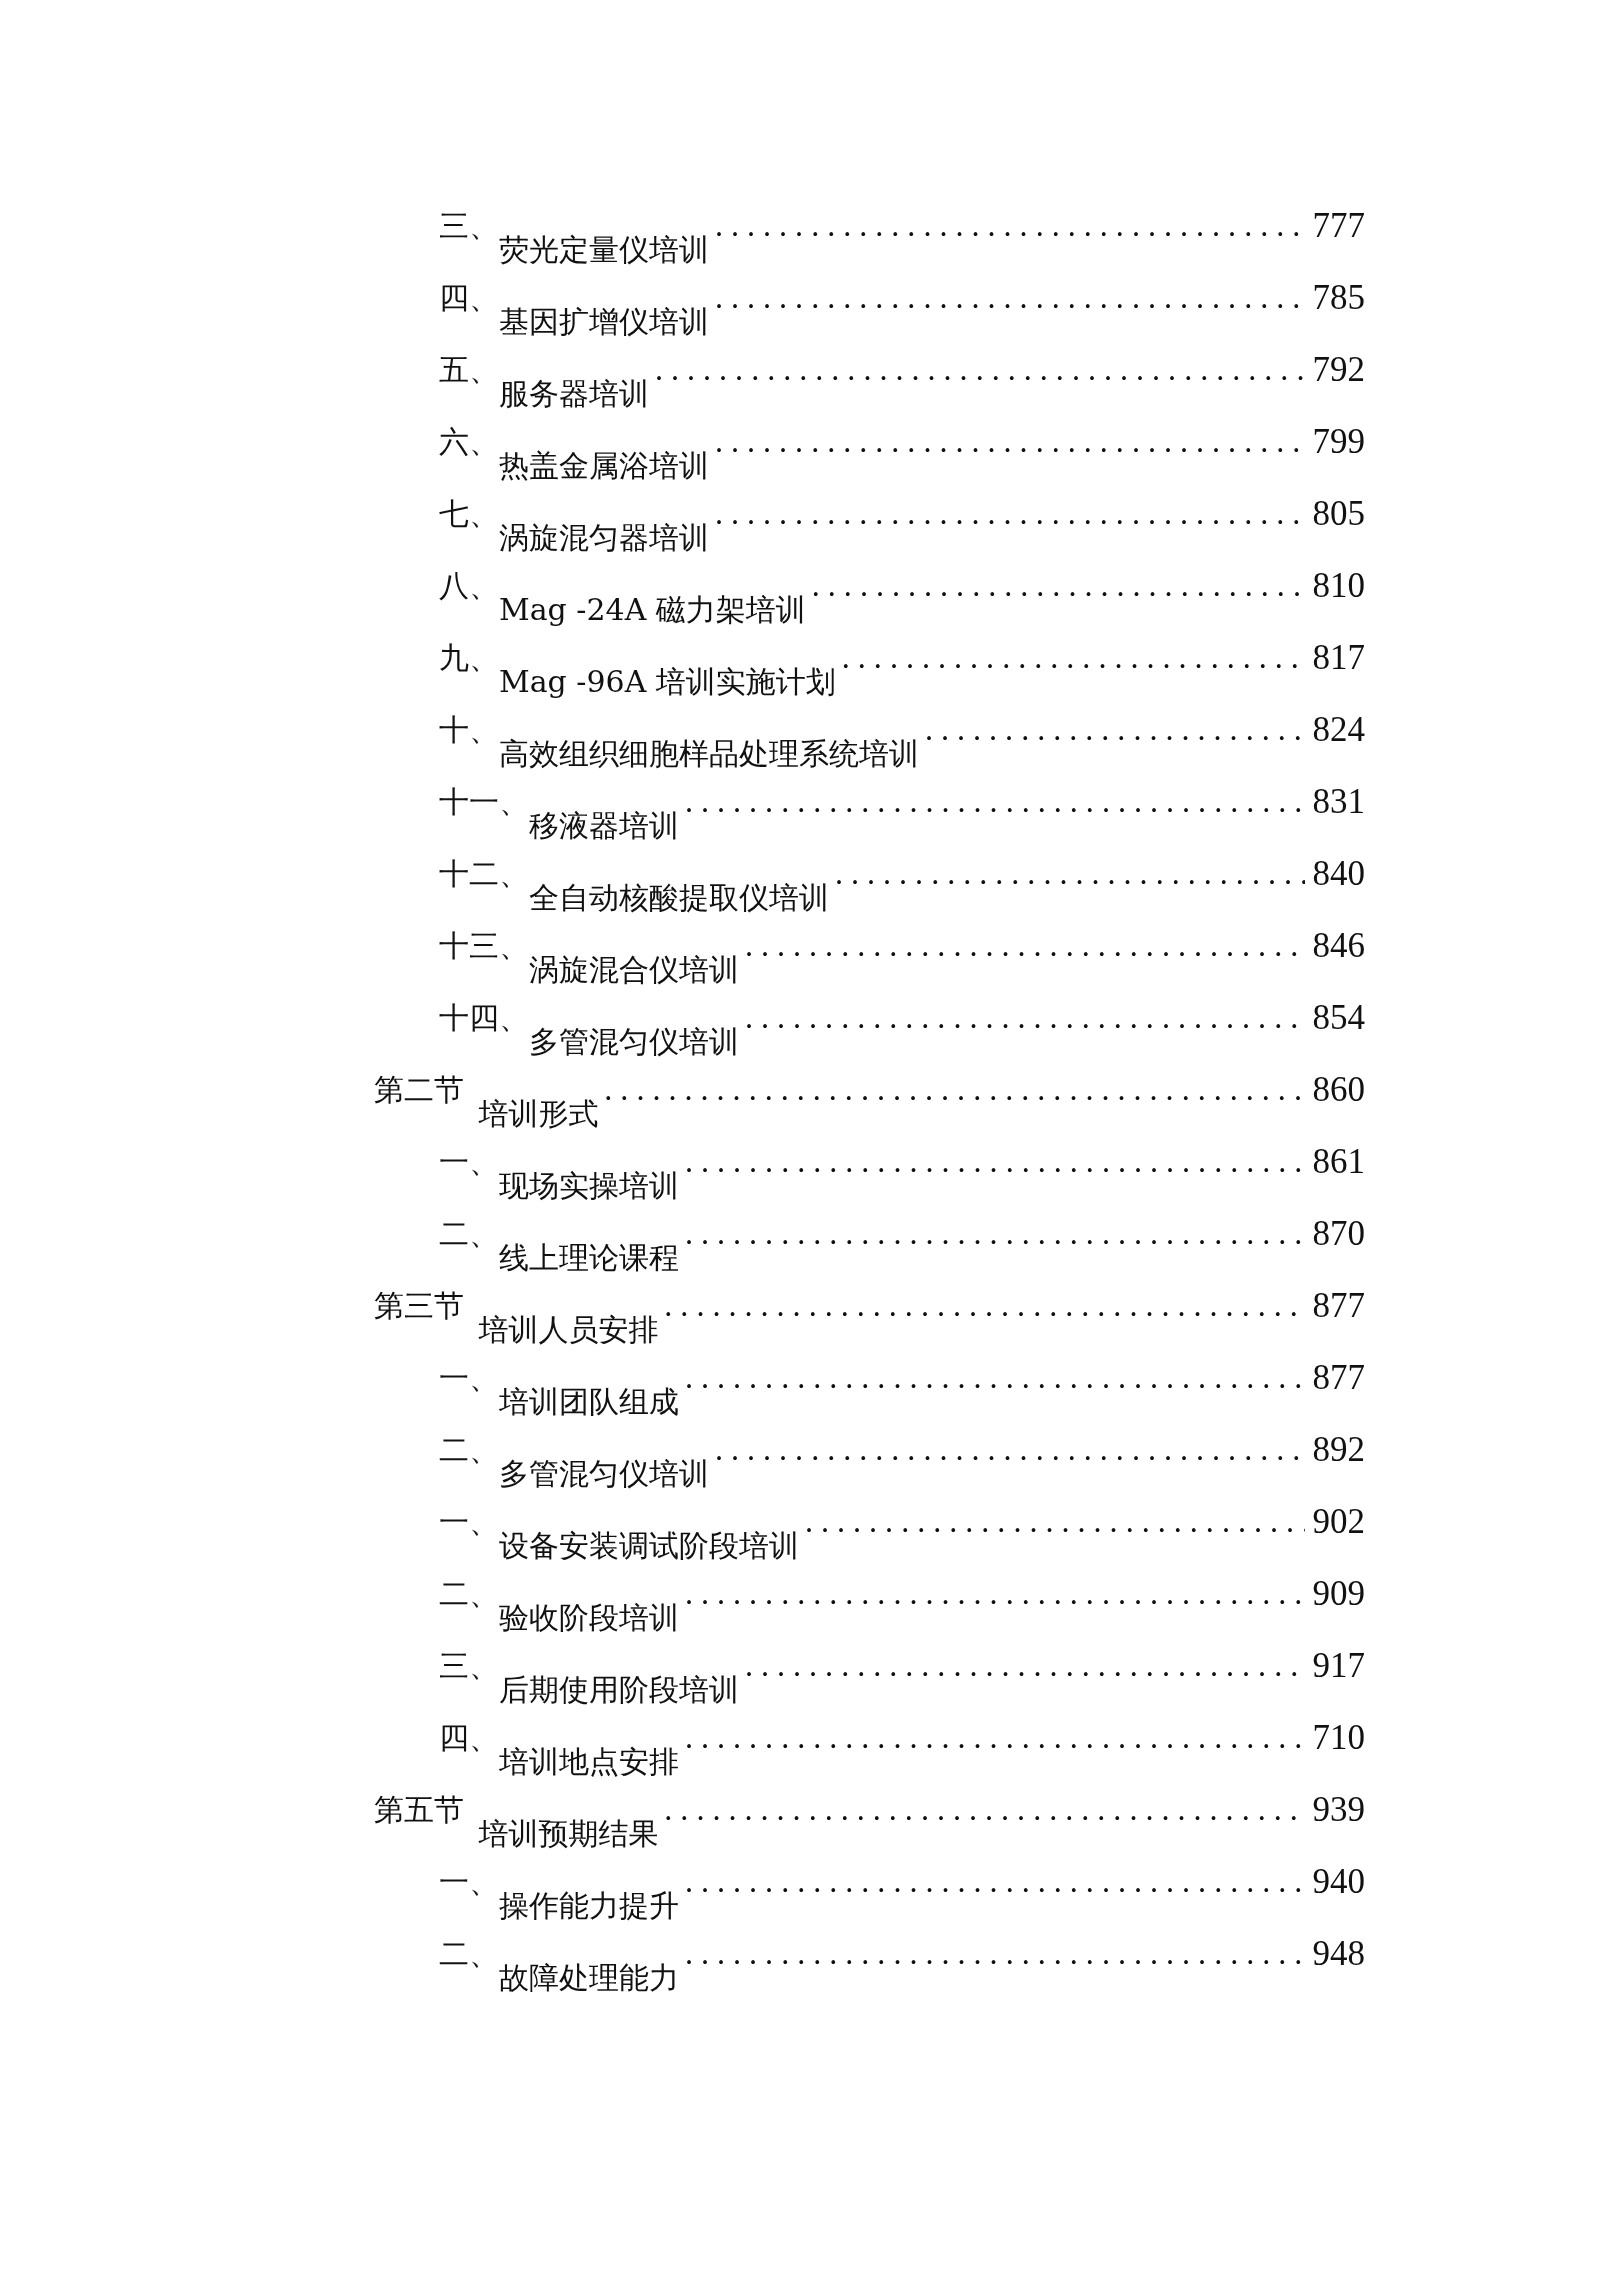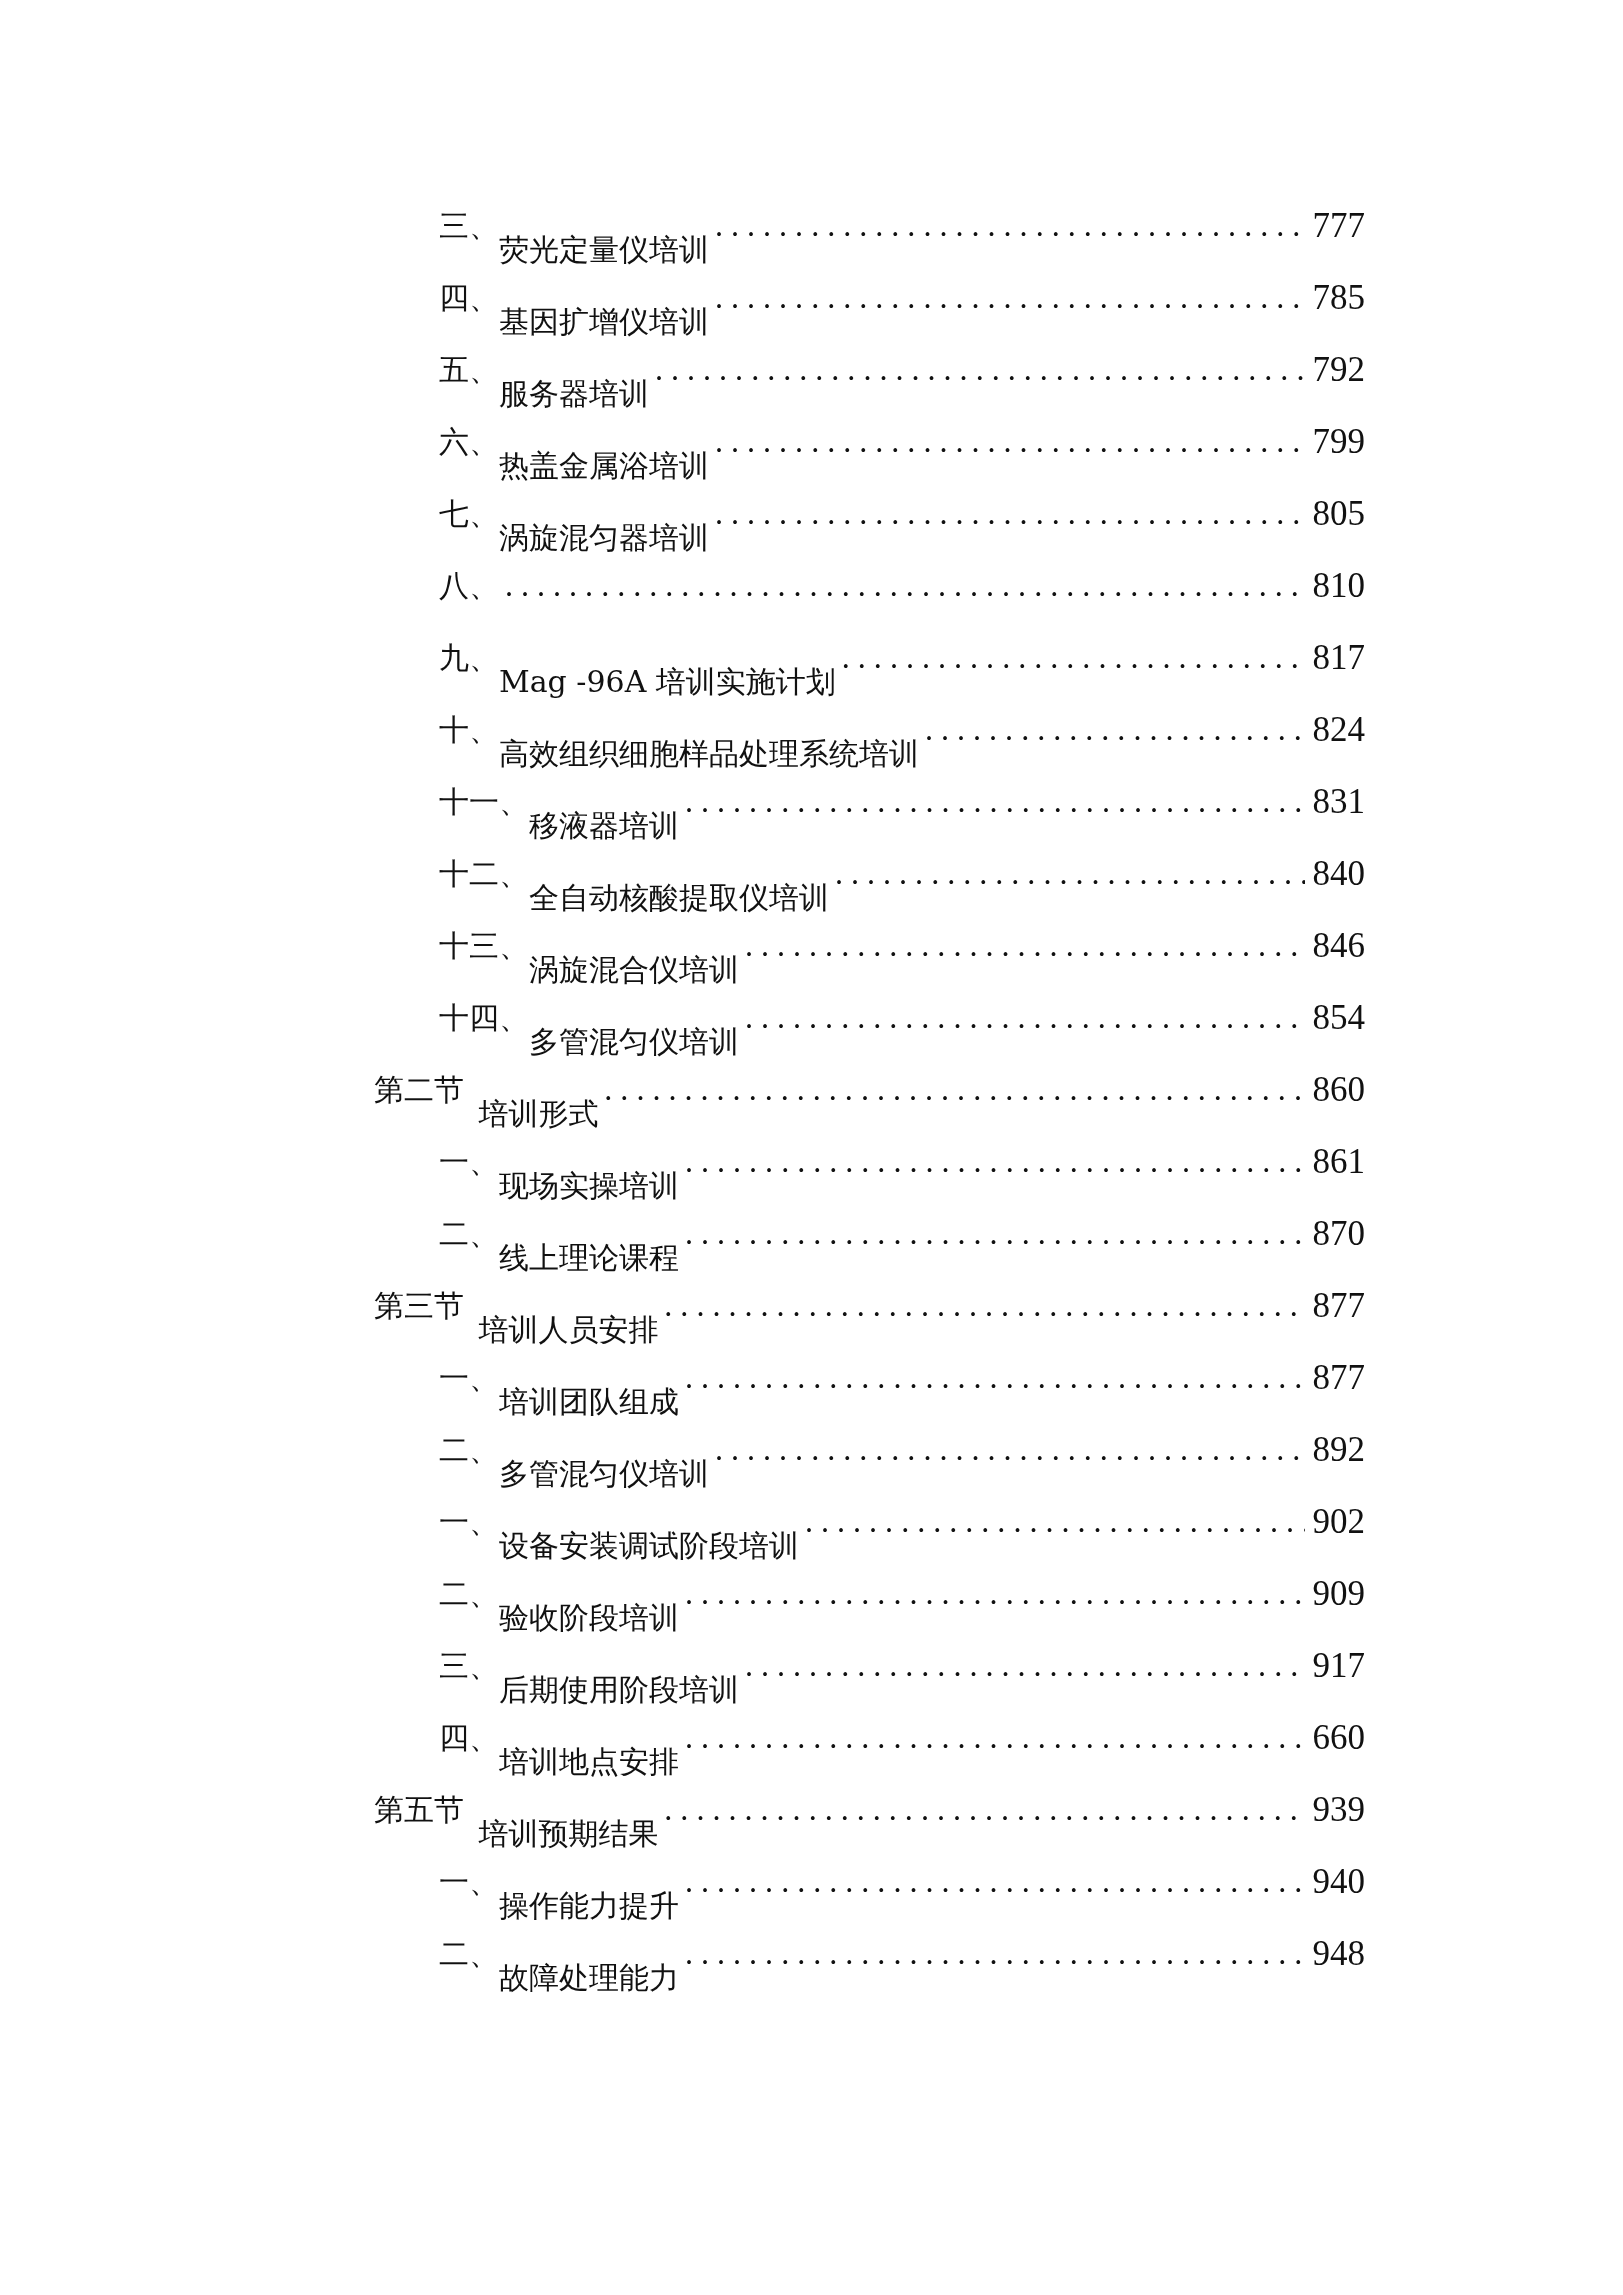--- a/index.html
+++ b/index.html
@@ -48,20 +48,21 @@
       <span class="page">799</span>
     </div>
   <div class="row l2">
       <span class="num">七、</span>
       <span class="title">涡旋混匀器培训</span>
       <span class="leader"></span>
       <span class="page">805</span>
     </div>
   <div class="row l2">
       <span class="num">八、</span>
+      <span class="title">Mag -24A 磁力架培训</span>
       <span class="leader"></span>
       <span class="page">810</span>
     </div>
   <div class="row l2">
       <span class="num">九、</span>
       <span class="title">Mag -96A 培训实施计划</span>
       <span class="leader"></span>
       <span class="page">817</span>
     </div>
   <div class="row l2">
@@ -145,21 +146,21 @@
   <div class="row l2">
       <span class="num">三、</span>
       <span class="title">后期使用阶段培训</span>
       <span class="leader"></span>
       <span class="page">917</span>
     </div>
   <div class="row l2">
       <span class="num">四、</span>
       <span class="title">培训地点安排</span>
       <span class="leader"></span>
-      <span class="page">660</span>
+      <span class="page">710</span>
     </div>
   <div class="row l1">
       <span class="num">第五节</span>
       <span class="title">培训预期结果</span>
       <span class="leader"></span>
       <span class="page">939</span>
     </div>
   <div class="row l2">
       <span class="num">一、</span>
       <span class="title">操作能力提升</span>

